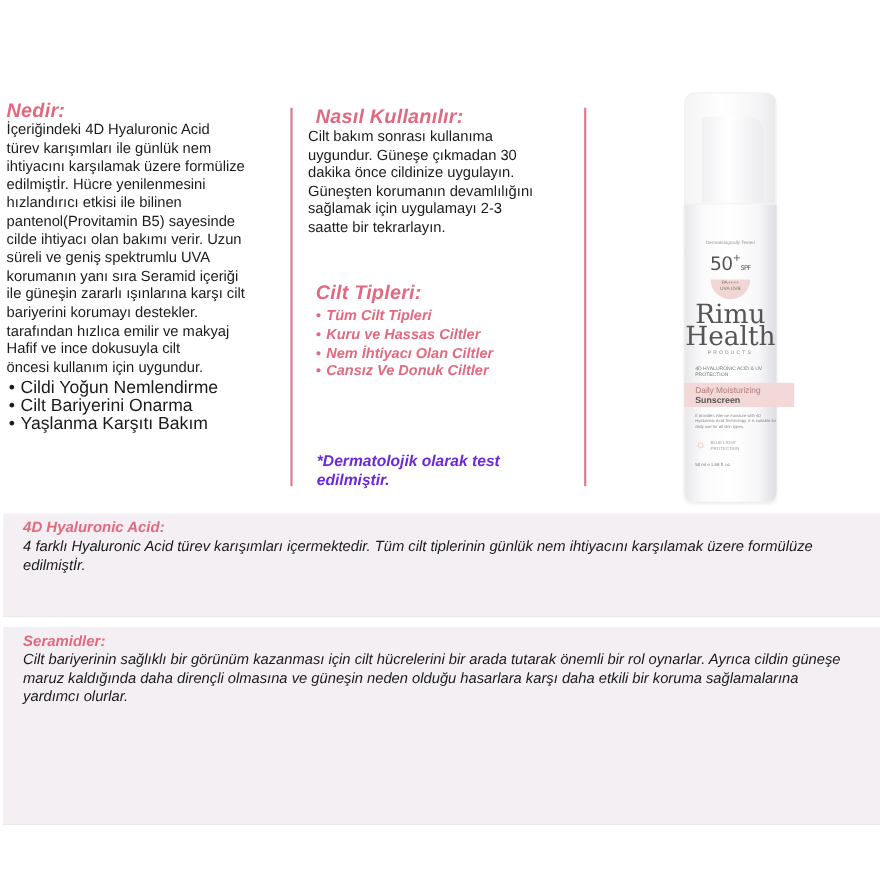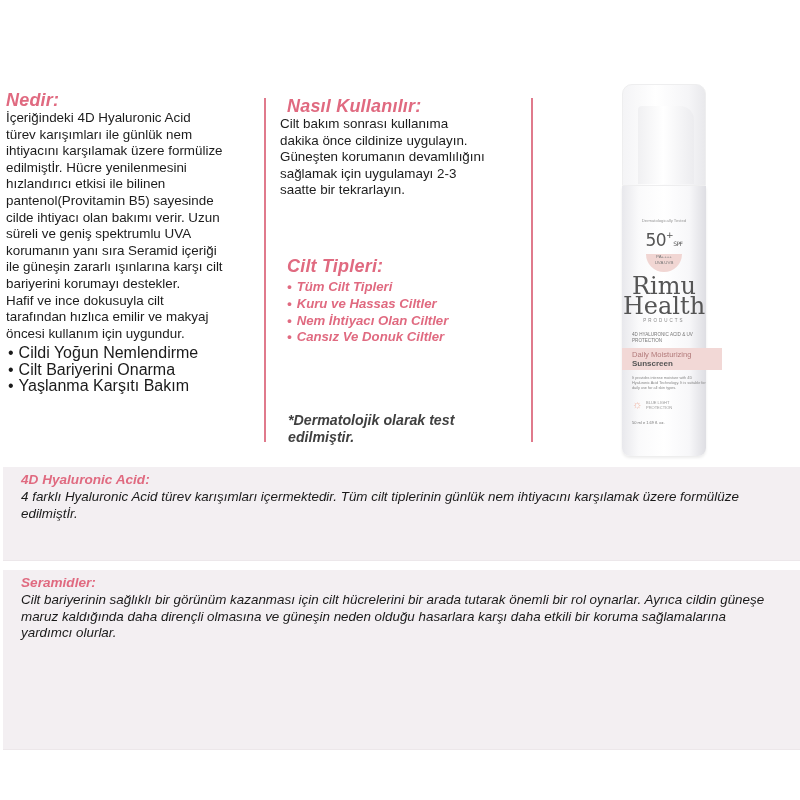--- a/index.html
+++ b/index.html
@@ -19,21 +19,21 @@
   }
   .bullets { list-style: none; padding: 0; margin: 0; position: absolute; }
   .bullets li { font-size: 16px; line-height: 16.6px; }
   .bullets li::before { content: "\2022"; margin-right: 5px; }
   .pink-bullets li {
     color: #e06a80; font-weight: bold; font-style: italic; font-size: 13.2px; line-height: 16.8px;
   }
   .divider { position: absolute; width: 2px; background: #e07a8c; }
   .note {
     position: absolute; font-weight: bold; font-style: italic;
-    font-size: 14.2px; line-height: 17px; color: #404040;
+    font-size: 14.2px; line-height: 17px; color: #6d28d9;
   }
   .box {
     position: absolute; left: 3px; width: 797px; background: #f3eff2;
     border-bottom: 1px solid #ece7ea;
   }
   .box .bh {
     position: absolute; left: 18px; font-weight: bold; font-style: italic;
     font-size: 13.6px; color: #e06a80;
   }
   .box .bt {
@@ -92,37 +92,38 @@
     <div>türev  karışımları ile günlük nem</div>
     <div>ihtiyacını karşılamak üzere formülize</div>
     <div>edilmiştİr. Hücre yenilenmesini</div>
     <div>hızlandırıcı etkisi ile bilinen</div>
     <div>pantenol(Provitamin B5) sayesinde</div>
     <div>cilde ihtiyacı olan bakımı verir. Uzun</div>
     <div>süreli ve geniş spektrumlu UVA</div>
     <div>korumanın yanı sıra Seramid içeriği</div>
     <div>ile güneşin zararlı ışınlarına karşı cilt</div>
     <div>bariyerini korumayı destekler.</div>
+    <div>tarafından hızlıca emilir ve makyaj</div>
     <div>Hafif ve ince dokusuyla cilt</div>
-    <div>tarafından hızlıca emilir ve makyaj</div>
     <div>öncesi kullanım için uygundur.</div>
   </div>
   <ul class="bullets" style="left:8px; top:345px;">
     <li>Cildi Yoğun Nemlendirme</li>
     <li>Cilt Bariyerini Onarma</li>
     <li>Yaşlanma Karşıtı Bakım</li>
   </ul>
 </section>
 
 <div class="divider" style="left:264px; top:98px; height:344px;"></div>
 
 <section>
   <h2 class="heading" style="left:287px; top:96px;">Nasıl Kullanılır:</h2>
   <div class="body-text" style="left:280px; top:116px; width:240px;">
     <div>Cilt bakım sonrası kullanıma</div>
+    <div>uygundur. Güneşe çıkmadan 30</div>
     <div>dakika önce cildinize uygulayın.</div>
     <div>Güneşten korumanın devamlılığını</div>
     <div>sağlamak için uygulamayı 2-3</div>
     <div>saatte bir tekrarlayın.</div>
   </div>
 </section>
 
 <section>
   <h2 class="heading" style="left:287px; top:256px;">Cilt Tipleri:</h2>
   <ul class="bullets pink-bullets" style="left:287px; top:279px;">

